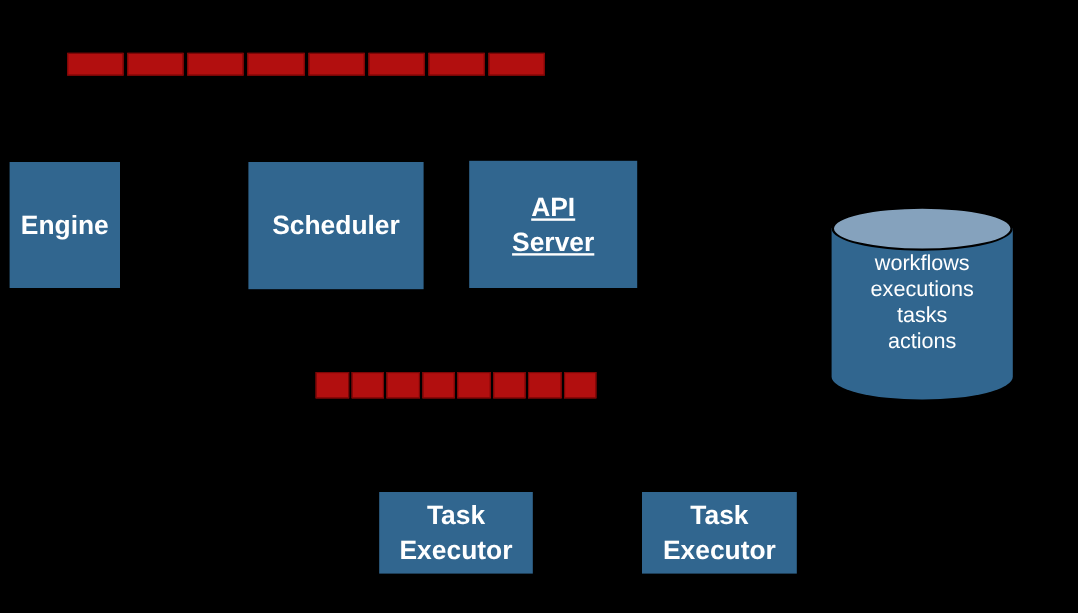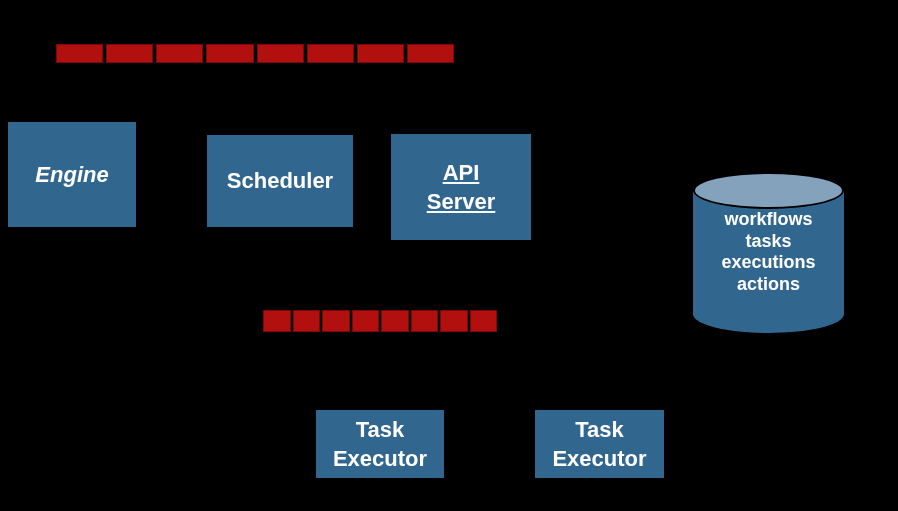--- a/index.html
+++ b/index.html
@@ -21,22 +21,22 @@
     background: var(--box, #31668F);
     color: var(--label-text, #fff);
     font-weight: bold;
     font-size: 22px;
     line-height: 1.32;
     display: flex;
     align-items: center;
     justify-content: center;
     text-align: center;
   }
-  #engine       { left: 8px;   top: 122px; width: 128px; height: 105px; font-style: italic; }
-  #scheduler    { left: 207px; top: 135px; width: 146px; height: 92px; }
+  #engine       { left: 8px;   top: 135px; width: 92px; height: 105px; }
+  #scheduler    { left: 207px; top: 135px; width: 146px; height: 106px; }
   #api-server   { left: 391px; top: 134px; width: 140px; height: 106px; text-decoration: underline; }
   #api-server .label { max-width: 90px; }
   #task-executor-1 { left: 316px; top: 410px; width: 128px; height: 68px; }
   #task-executor-2 { left: 535px; top: 410px; width: 129px; height: 68px; }
   #task-executor-1 .label, #task-executor-2 .label { max-width: 110px; }
   
   .queue {
     position: absolute;
     display: flex;
   }
@@ -65,21 +65,21 @@
     border: 2px solid #000;
     border-radius: 50%;
     box-sizing: border-box;
   }
   .ds-items {
     position: absolute;
     left: 0; top: 37px;
     width: 100%;
     text-align: center;
     color: var(--label-text, #fff);
-    font-weight: bold;
+    font-weight: normal;
     font-size: 18px;
     line-height: 21.5px;
   }
 </style>
 </head>
 <body>
 
 <div class="stage">
 
   <div class="queue" id="queue-top">
@@ -122,19 +122,19 @@
 
   <div class="box" id="task-executor-2">
     <span class="label">Task Executor</span>
   </div>
 
   <div id="datastore">
     <div class="cyl-body"></div>
     <div class="cyl-top"></div>
     <div class="ds-items">
         <div>workflows</div>
+        <div>executions</div>
         <div>tasks</div>
-        <div>executions</div>
         <div>actions</div>
       </div>
   </div>
 
 </div>
 
 </body></html>

